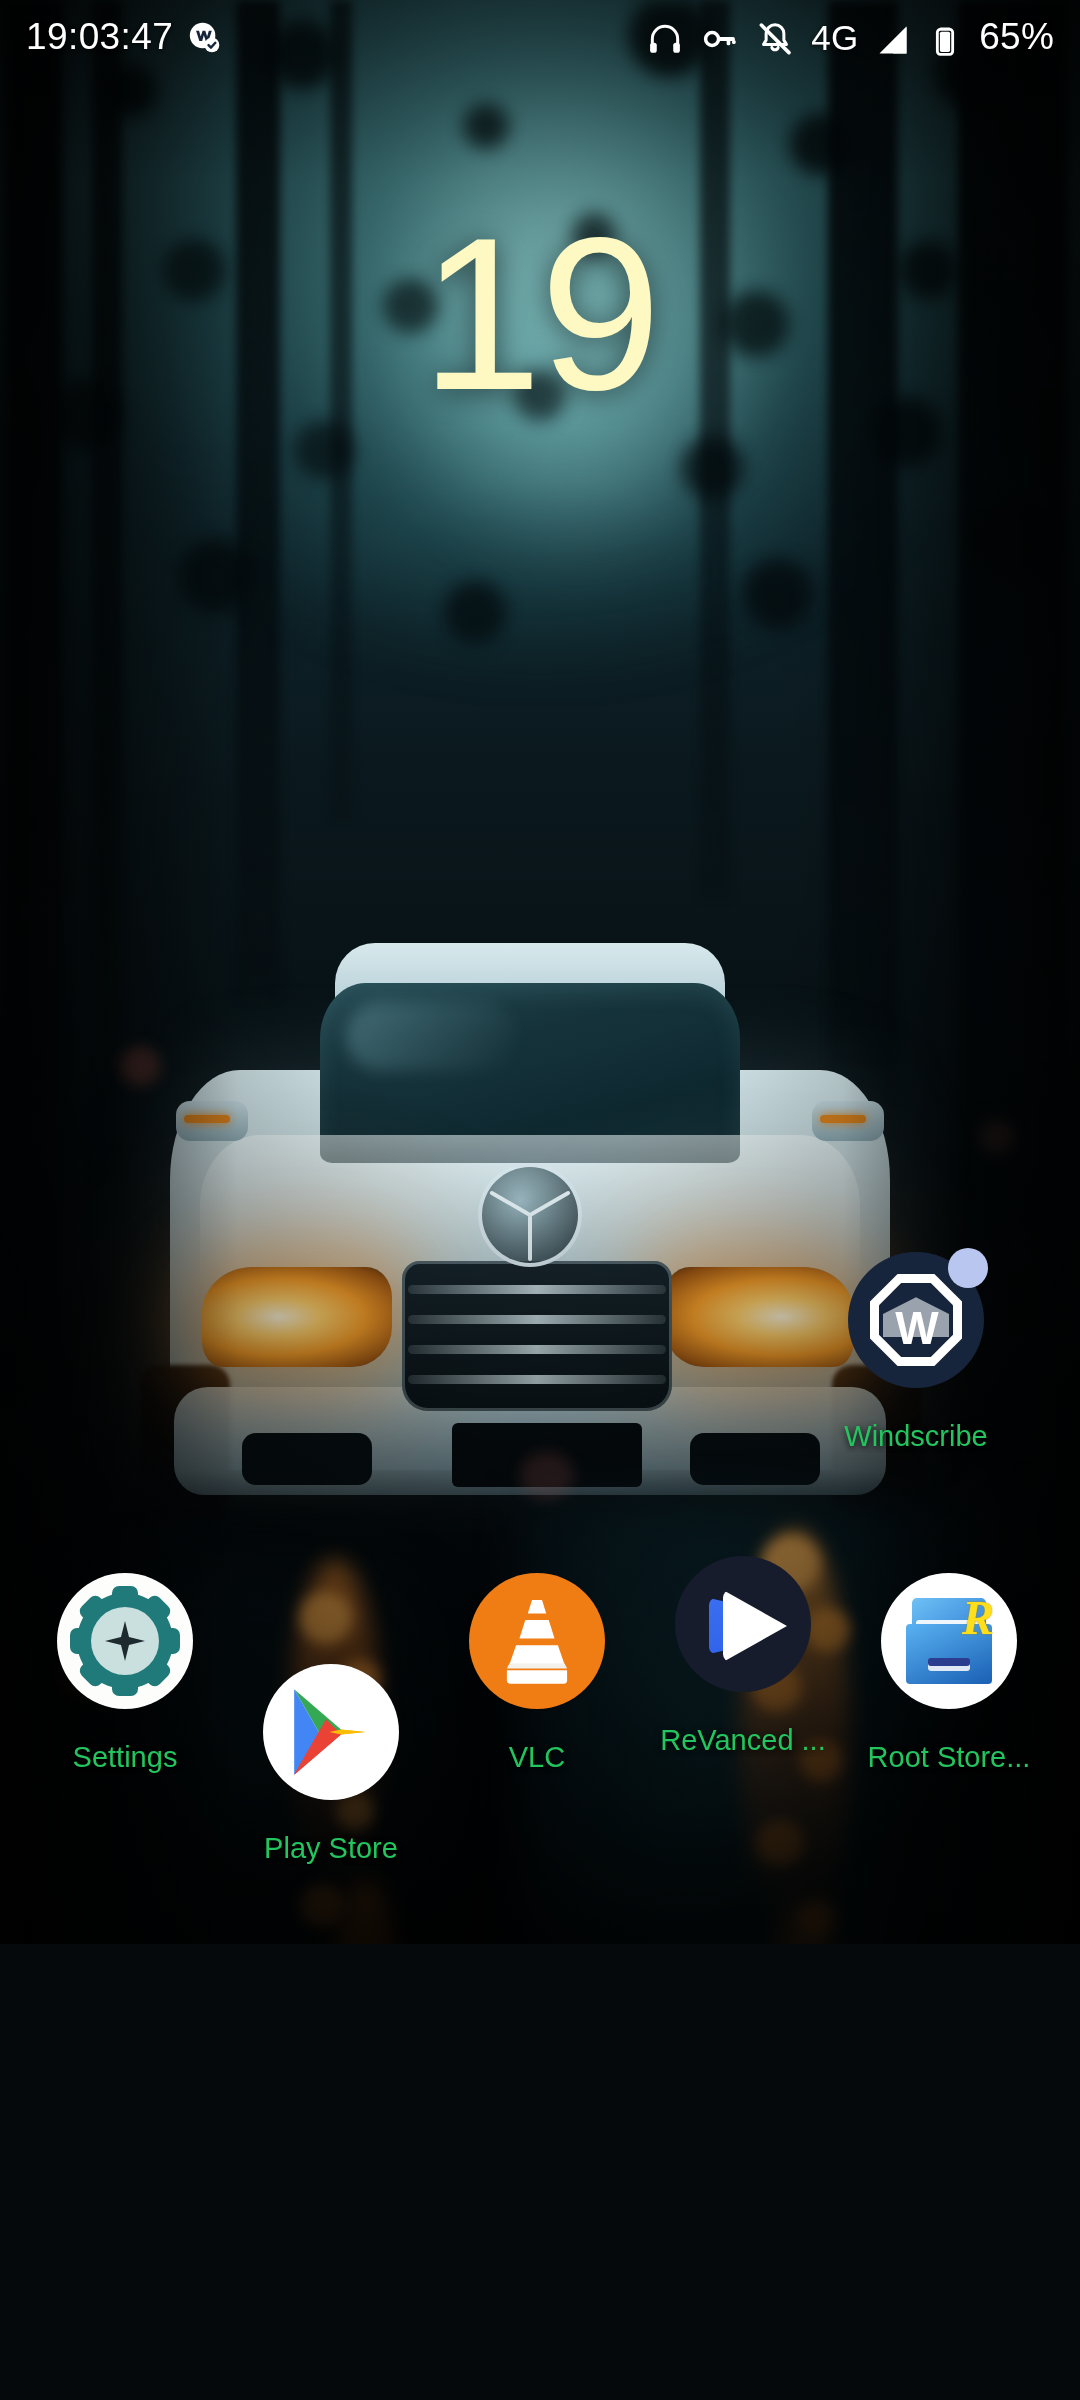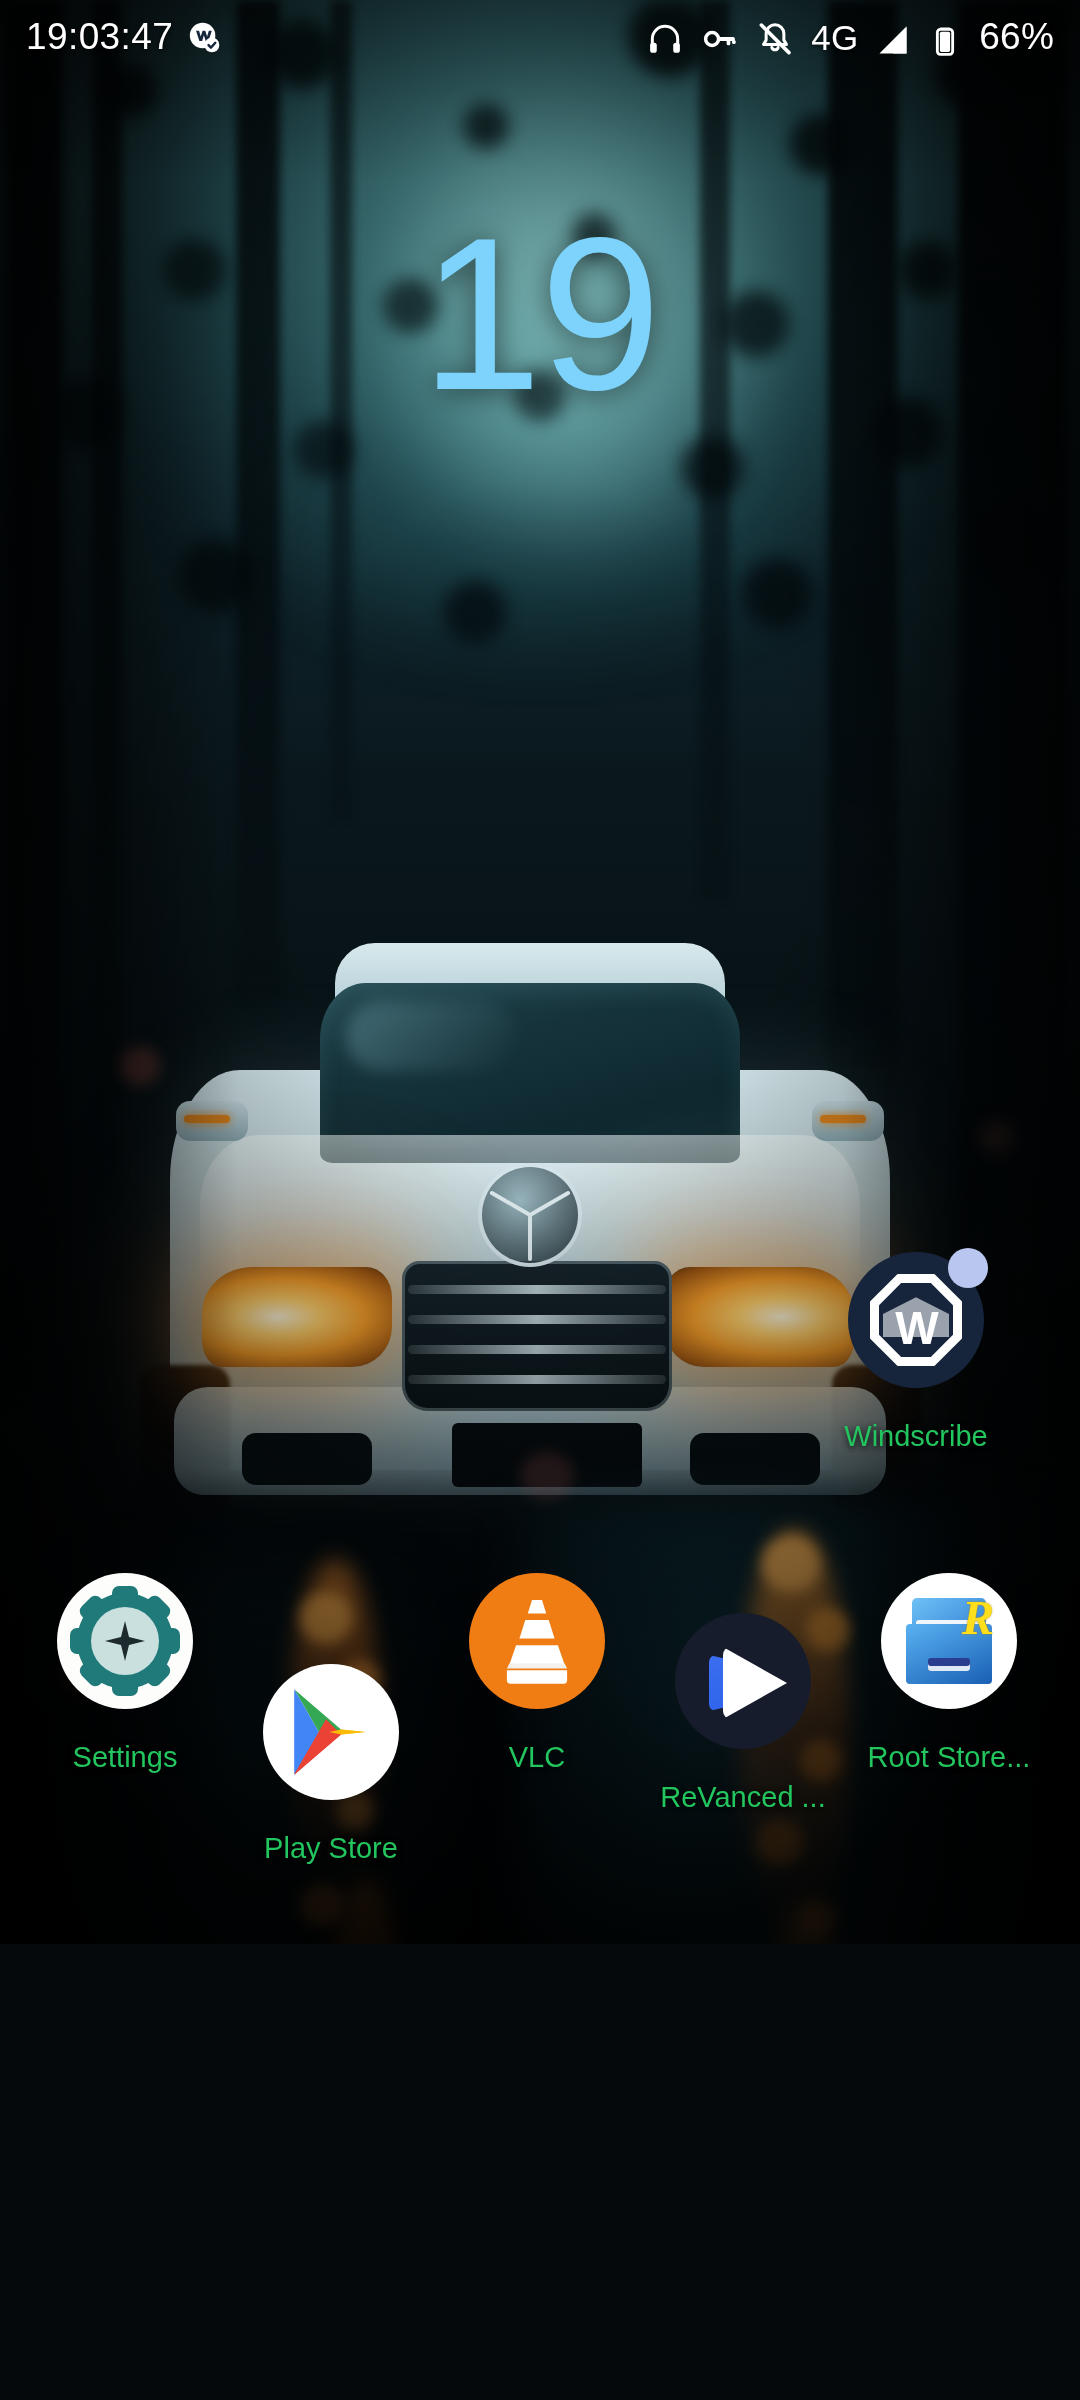--- a/index.html
+++ b/index.html
@@ -196,21 +196,21 @@
   
   .clockw{ position:absolute; left:0; top:196px; width:1080px; text-align:center; z-index:30; }
   .cw-date{
     font-size:43px; color:#ffffff; font-weight:400; letter-spacing:0.2px;
     text-shadow:0 2px 10px rgba(0,0,0,0.75);
   }
   .cw-hh, .cw-mm{
     font-size:218px; line-height:0.86; font-weight:300; letter-spacing:-2px;
     text-shadow:0 4px 28px rgba(0,0,0,0.55);
   }
-  .cw-hh{ color:#7dd3fc; margin-top:24px; }
+  .cw-hh{ color:#fef9c3; margin-top:24px; }
   .cw-mm{ color:#c9e6f6; }
 
   
   .appcell{ position:absolute; width:216px; text-align:center; z-index:30; }
   .iconwrap{ width:136px; height:136px; margin:0 auto; position:relative; }
   .applabel{
     margin-top:32px; font-size:29px; color:#22c55e; font-weight:400;
     text-shadow:0 2px 7px rgba(0,0,0,0.9);
     white-space:nowrap; overflow:hidden; text-overflow:clip;
   }
@@ -426,21 +426,21 @@
           <path d="M20.4 20.6H12.6L20.4 12.8z" fill="#fff" opacity="0"></path>
         </svg>
       </span>
       <span class="sb-ico">
         <svg width="34" height="34" viewBox="0 0 24 24">
           <rect x="8.2" y="2.4" width="7.6" height="1.9" rx="0.8" fill="#fff"></rect>
           <rect x="6.6" y="3.8" width="10.8" height="17.6" rx="2.1" fill="none" stroke="#fff" stroke-width="2"></rect>
           <rect x="8.4" y="5.4" width="7.2" height="14.4" rx="1.2" fill="#fff"></rect>
         </svg>
       </span>
-      <span class="sb-batt-text">66%</span>
+      <span class="sb-batt-text">65%</span>
     </div>
   </div>
 
   <div class="clockw">
     <div class="cw-hh">19</div>
   </div>
 
   <div class="appcell" style="left:808px; top:1252px;">
     <div class="iconwrap">
       <div class="circ ws-circ"></div>
@@ -492,21 +492,21 @@
         <path d="M44 6 h12 l5 16 h-22 z" fill="#fff"></path>
         <path d="M36 30 h28 l7 22 h-42 z" fill="#fff"></path>
         <path d="M25 60 h50 l9 26 h-68 z" fill="#fff"></path>
         <path d="M14 90 h72 v12 a4 4 0 0 1 -4 4 h-64 a4 4 0 0 1 -4 -4 z" fill="#fff"></path>
         <path d="M14 88 h72 l-3 -6 h-66 z" fill="#f4f0ec"></path>
       </svg>
     </div>
     <div class="applabel">VLC</div>
   </div>
 
-  <div class="appcell" style="left:635px; top:1613px;">
+  <div class="appcell" style="left:635px; top:1556px;">
     <div class="iconwrap">
       <div class="circ rv-circ"></div>
       <div class="rv-blue"></div>
       <div class="rv-white"></div>
     </div>
     <div class="applabel">ReVanced ...</div>
   </div>
 
   <div class="appcell" style="left:841px; top:1573px;">
     <div class="iconwrap">

